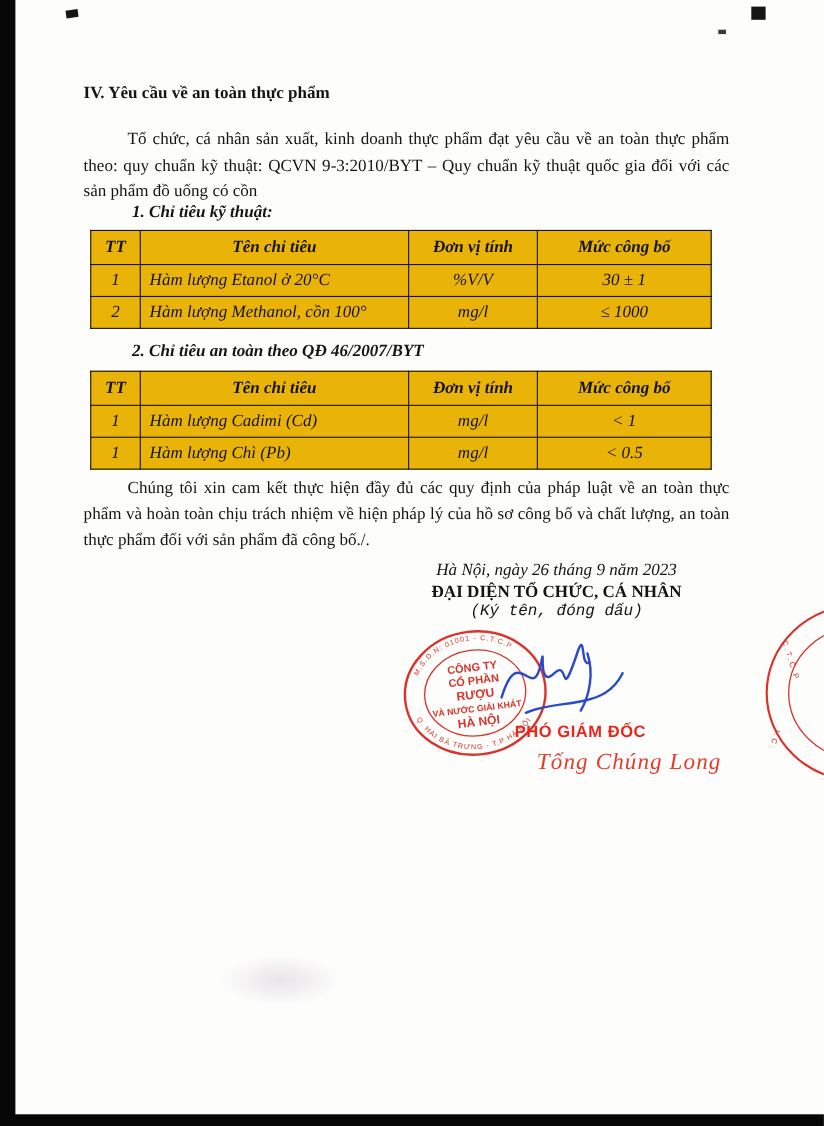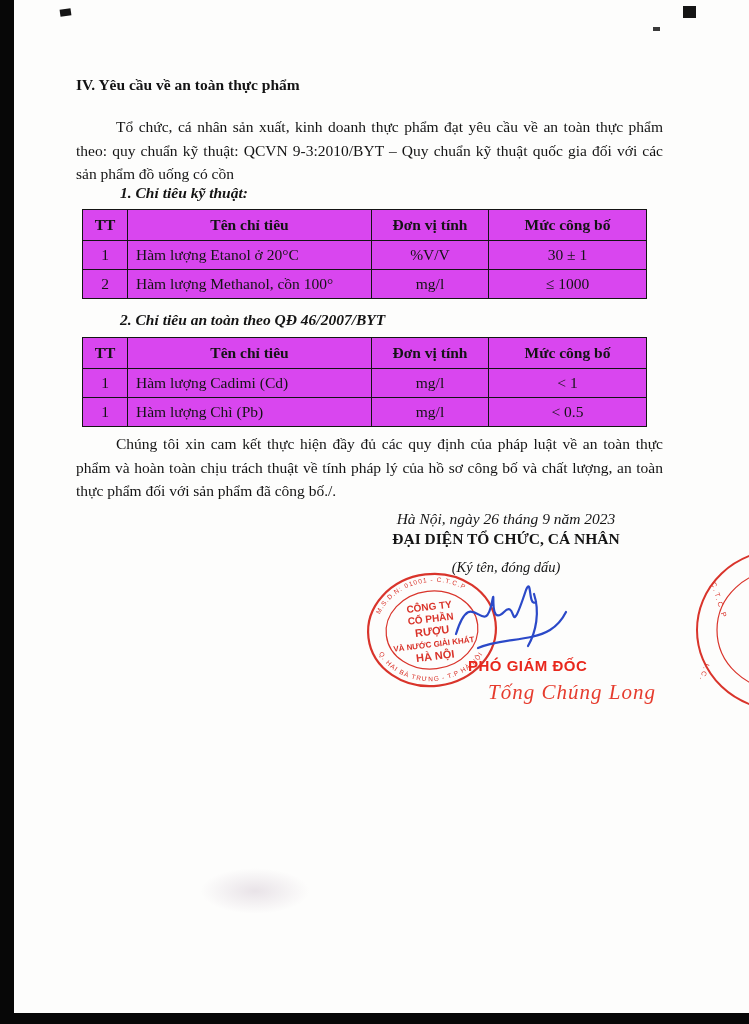--- a/index.html
+++ b/index.html
@@ -24,32 +24,32 @@
   .para{position:absolute;left:76px;width:587px;margin:0;font-size:15.5px;line-height:23.5px;text-align:justify;}
   .para.indent{text-indent:40px;}
   .p-intro{top:115px;}
   .p-commit{top:432px;}
 
   .subhead{position:absolute;margin:0;font-size:15.5px;font-weight:bold;font-style:italic;text-decoration:underline;}
   .subhead.no-u{text-decoration:none;}
   .sub1{left:120px;top:184px;}
   .sub2{left:120px;top:311px;}
 
-  table.spec{position:absolute;left:82px;border-collapse:collapse;table-layout:fixed;width:564px;font-size:15.5px;background:#d946ef;}
+  table.spec{position:absolute;left:82px;border-collapse:collapse;table-layout:fixed;width:564px;font-size:15.5px;background:#eab308;font-style:italic;}
   table.spec.t1{top:209px;}
   table.spec.t2{top:337px;}
   table.spec th,table.spec td{border:1.5px solid #141414;padding:0 8px;height:28px;overflow:hidden;}
   table.spec th{font-weight:bold;text-align:center;height:30px;}
   td.c{text-align:center;}
   td.l{text-align:left;padding-left:11px;}
 
   .sig-block{position:absolute;left:350px;top:510px;width:312px;text-align:center;}
   .sig-date{font-style:italic;font-size:15.5px;}
   .sig-title{font-weight:bold;font-size:15.5px;margin-top:2px;}
-  .sig-note{font-style:italic;font-size:14.5px;margin-top:11px;}
+  .sig-note{font-style:italic;font-size:14.5px;margin-top:0;font-family:Liberation Mono, monospace;}
 
   .stamp{position:absolute;left:352px;top:560px;}
   .sig-scribble{position:absolute;left:438px;top:568px;}
   .pos-title{position:absolute;left:468px;top:657px;width:210px;
     color:#e8271c;font-weight:bold;font-size:15px;font-family:"Liberation Sans",sans-serif;letter-spacing:0.5px;}
   .signer{position:absolute;left:452px;top:680px;width:240px;text-align:center;
     color:#e63c2e;font-style:italic;font-size:21px;letter-spacing:1px;}
   .edge-stamp{position:absolute;right:0;top:545px;}
 </style>
 </head>
@@ -126,21 +126,21 @@
       </tr>
       <tr>
         <td class="c">1</td>
         <td class="l">Hàm lượng Chì (Pb)</td>
         <td class="c">mg/l</td>
         <td class="c">&lt; 0.5</td>
       </tr>
     </tbody>
   </table>
 
-  <p class="para indent p-commit">Chúng tôi xin cam kết thực hiện đầy đủ các quy định của pháp luật về an toàn thực phẩm và hoàn toàn chịu trách thuật về tính pháp lý của hồ sơ công bố và chất lượng, an toàn thực phẩm đối với sản phẩm đã công bố./.</p>
+  <p class="para indent p-commit">Chúng tôi xin cam kết thực hiện đầy đủ các quy định của pháp luật về an toàn thực phẩm và hoàn toàn chịu trách nhiệm về hiện pháp lý của hồ sơ công bố và chất lượng, an toàn thực phẩm đối với sản phẩm đã công bố./.</p>
 
   <div class="sig-block">
     <div class="sig-date">Hà Nội, ngày 26  tháng 9 năm 2023</div>
     <div class="sig-title">ĐẠI DIỆN TỔ CHỨC, CÁ NHÂN</div>
     <div class="sig-note">(Ký tên, đóng dấu)</div>
   </div>
 
   <svg class="stamp" width="160" height="140" viewBox="0 0 160 140">
     <g transform="rotate(-7 80 70)" stroke="#d9342b" fill="none">
       <ellipse cx="80" cy="70" rx="64" ry="56" stroke-width="2.2"></ellipse>

